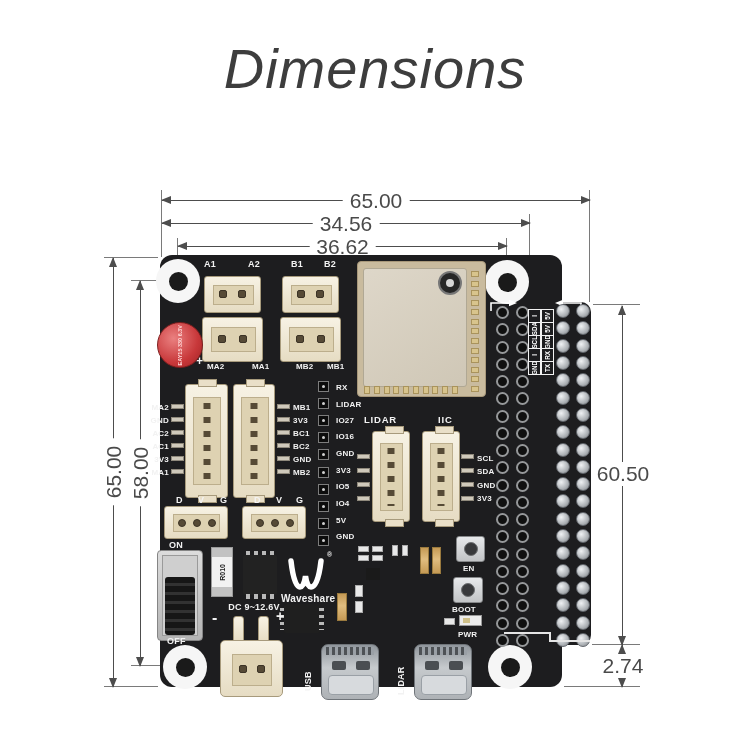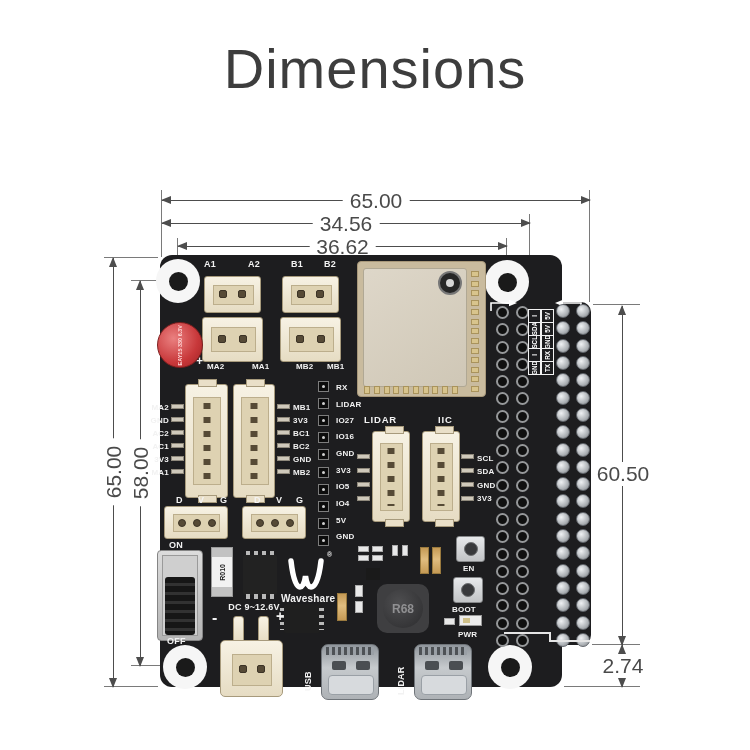--- a/index.html
+++ b/index.html
@@ -1,21 +1,21 @@
 <!DOCTYPE html>
 <html><head>
 <meta charset="utf-8">
 <style>
   html,body{margin:0;padding:0;background:#fff;}
   #stage{position:relative;width:750px;height:750px;background:#fff;overflow:hidden;
          font-family:"Liberation Sans",sans-serif;}
   .ab{position:absolute;}
   i{display:block;font-style:normal;}
   .title{position:absolute;left:0;top:36px;width:750px;text-align:center;
-         font-size:56px;color:#3d3d3d;letter-spacing:1px;}
+         font-size:56px;color:#3d3d3d;letter-spacing:1px;font-style:italic;}
   
   .dimh{position:absolute;height:0;border-top:1.4px solid #4d4d4d;}
   .dimv{position:absolute;width:0;border-left:1.4px solid #4d4d4d;}
   .ah{position:absolute;width:0;height:0;}
   .al{left:-1px;top:-5px;border-right:10px solid #4d4d4d;border-top:4px solid transparent;border-bottom:4px solid transparent;}
   .ar{right:-1px;top:-5px;border-left:10px solid #4d4d4d;border-top:4px solid transparent;border-bottom:4px solid transparent;}
   .at{top:-1px;left:-5.4px;border-bottom:10px solid #4d4d4d;border-left:4px solid transparent;border-right:4px solid transparent;}
   .ab2{bottom:-1px;left:-5.4px;border-top:10px solid #4d4d4d;border-left:4px solid transparent;border-right:4px solid transparent;}
   .dlab{position:absolute;left:50%;top:0;transform:translate(-50%,-52%);background:#fff;
         padding:0 7px;font-size:21px;color:#4a4a4a;white-space:nowrap;}
@@ -494,26 +494,20 @@
   <i class="smd" style="left:392px;top:545px;width:6px;height:11px"></i>
   <i class="smd" style="left:402px;top:545px;width:6px;height:11px"></i>
   <i class="smd" style="left:355px;top:585px;width:8px;height:12px"></i>
   <i class="smd" style="left:355px;top:601px;width:8px;height:12px"></i>
   <div class="ab" style="left:366px;top:568px;width:14px;height:12px;background:#1a1a1a"></div>
   <i class="tanc" style="left:420px;top:547px;width:9px;height:27px"></i>
   <i class="tanc" style="left:432px;top:547px;width:9px;height:27px"></i>
   <i class="tanc" style="left:337px;top:593px;width:10px;height:28px"></i>
   <i class="smd" style="left:444px;top:618px;width:11px;height:7px"></i>
 
-  <div class="ab" style="left:377px;top:584px;width:52px;height:49px;border-radius:10px;background:#3f3f41;
-       display:flex;align-items:center;justify-content:center">
-    <i style="position:absolute;left:6px;top:5px;width:40px;height:39px;border-radius:50%;
-       background:radial-gradient(circle at 40% 35%,#4e4e50,#2c2c2e)"></i>
-    <span style="position:relative;color:#909092;font-size:12px;font-weight:bold">R68</span>
-  </div>
 
   <div class="btn" style="left:456px;top:536px;width:29px;height:26px">
       <i></i>
     </div>
   <span class="sk" style="left:463px;top:564px">EN</span>
   <div class="btn" style="left:453px;top:577px;width:30px;height:26px">
       <i></i>
     </div>
   <span class="sk" style="left:452px;top:605px">BOOT</span>
   <div class="ab" style="left:459px;top:615px;width:23px;height:11px;background:#ececec;border:1px solid #9a9a9a;box-sizing:border-box">

